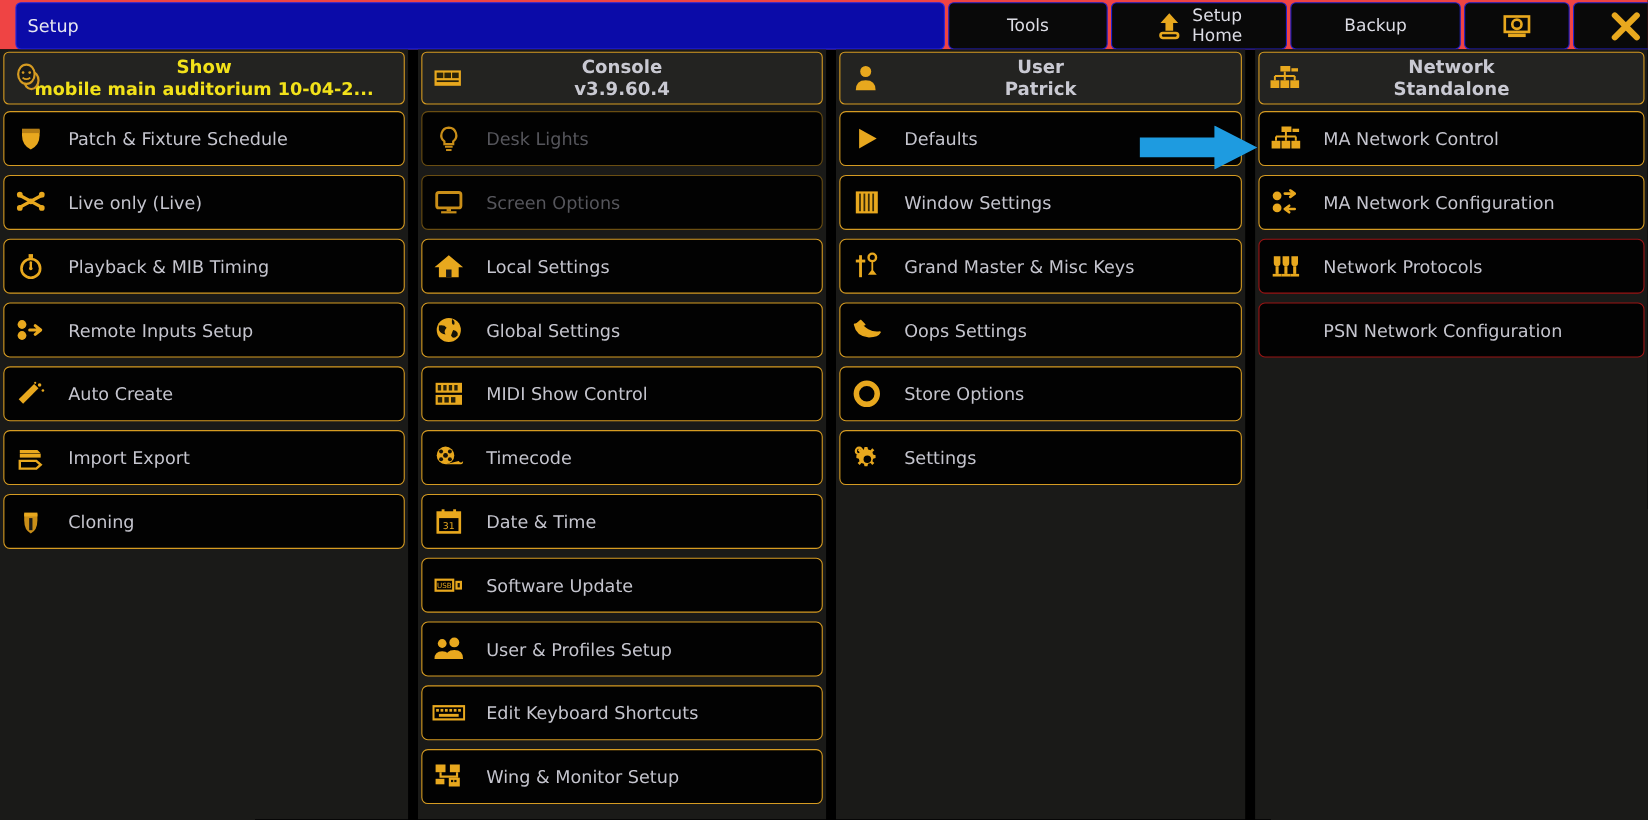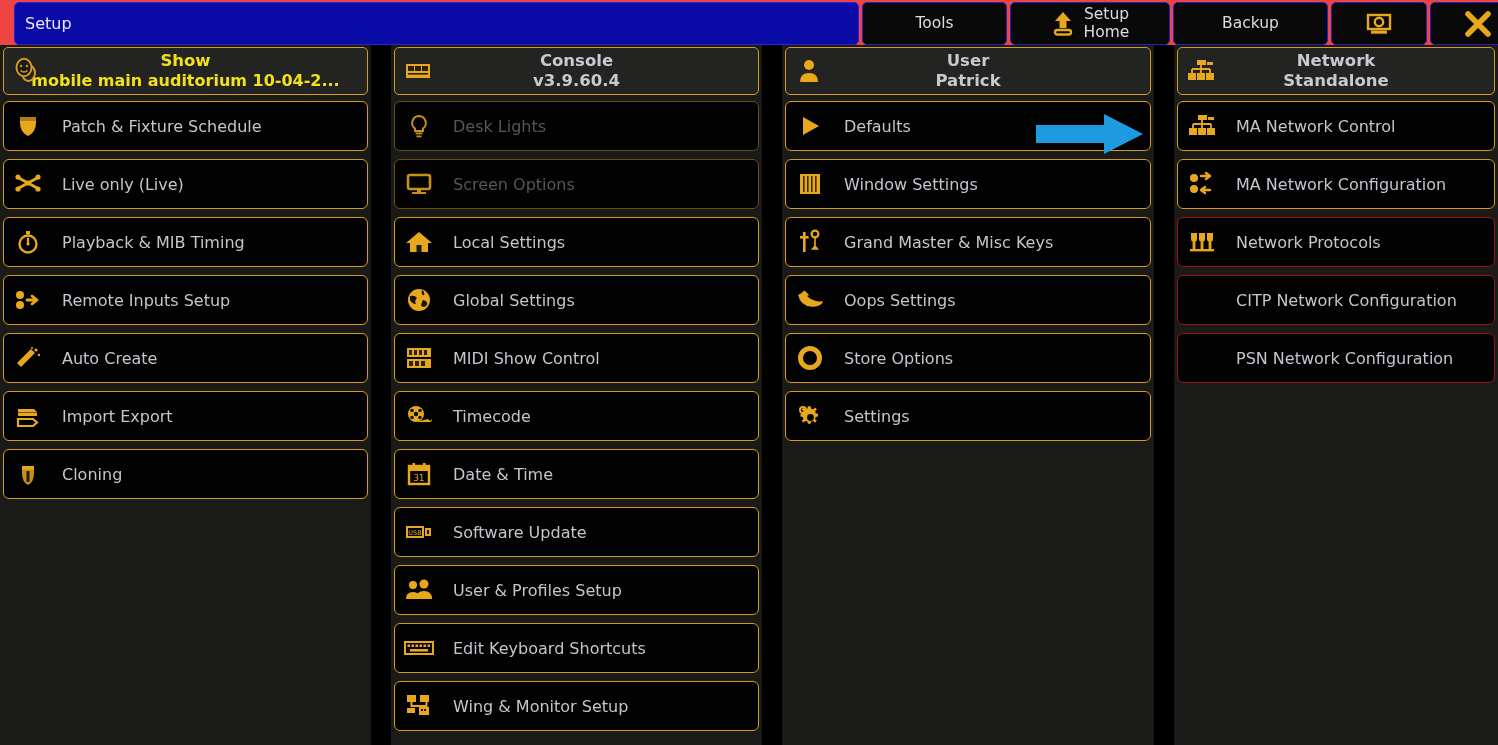--- a/index.html
+++ b/index.html
@@ -51,21 +51,21 @@
   .tbtn-cam     { flex: 0 0 96px; }
   .tbtn-close   { flex: 0 0 96px; }
   .tbtn .lbl2 { display:flex; flex-direction:column; }
 
   
   .cols {
     display: flex;
     width: 1498px;
     height: 700px;
     background: #000;
-    gap: 20px;
+    gap: 9px;
     padding: 0 0 0 0;
   }
   .col {
     background: #1A1A18;
     display: flex;
     flex-direction: column;
     padding: 0 3px;
     overflow: hidden;
   }
   .col-show    { flex: 0 0 371px; }
@@ -580,23 +580,20 @@
             <rect x="12.6" y="12" width="2.8" height="7" fill="#E8A81E"></rect>
             <rect x="10" y="19" width="8" height="2.4" fill="#E8A81E"></rect>
           <path d="M19 3 h6 v6 q0 3 -3 3 q-3 0 -3 -3 Z" fill="#E8A81E"></path>
             <rect x="20.6" y="12" width="2.8" height="7" fill="#E8A81E"></rect>
             <rect x="18" y="19" width="8" height="2.4" fill="#E8A81E"></rect>
         </svg>
       </span>
       <span class="mlbl">Network Protocols</span>
     </div>
 
-    <div class="mbtn red noicon">
-      <span class="mlbl">CITP Network Configuration</span>
-    </div>
 
     <div class="mbtn red noicon">
       <span class="mlbl">PSN Network Configuration</span>
     </div>
   </div>
 </div>
 
 <svg style="position:absolute; left:1036px; top:114px; width:108px; height:40px; pointer-events:none;" viewBox="0 0 108 40">
   <path d="M0 11 L68 11 L68 0 L107 20 L68 40 L68 29 L0 29 Z" fill="#1E9BE0"></path>
 </svg>

